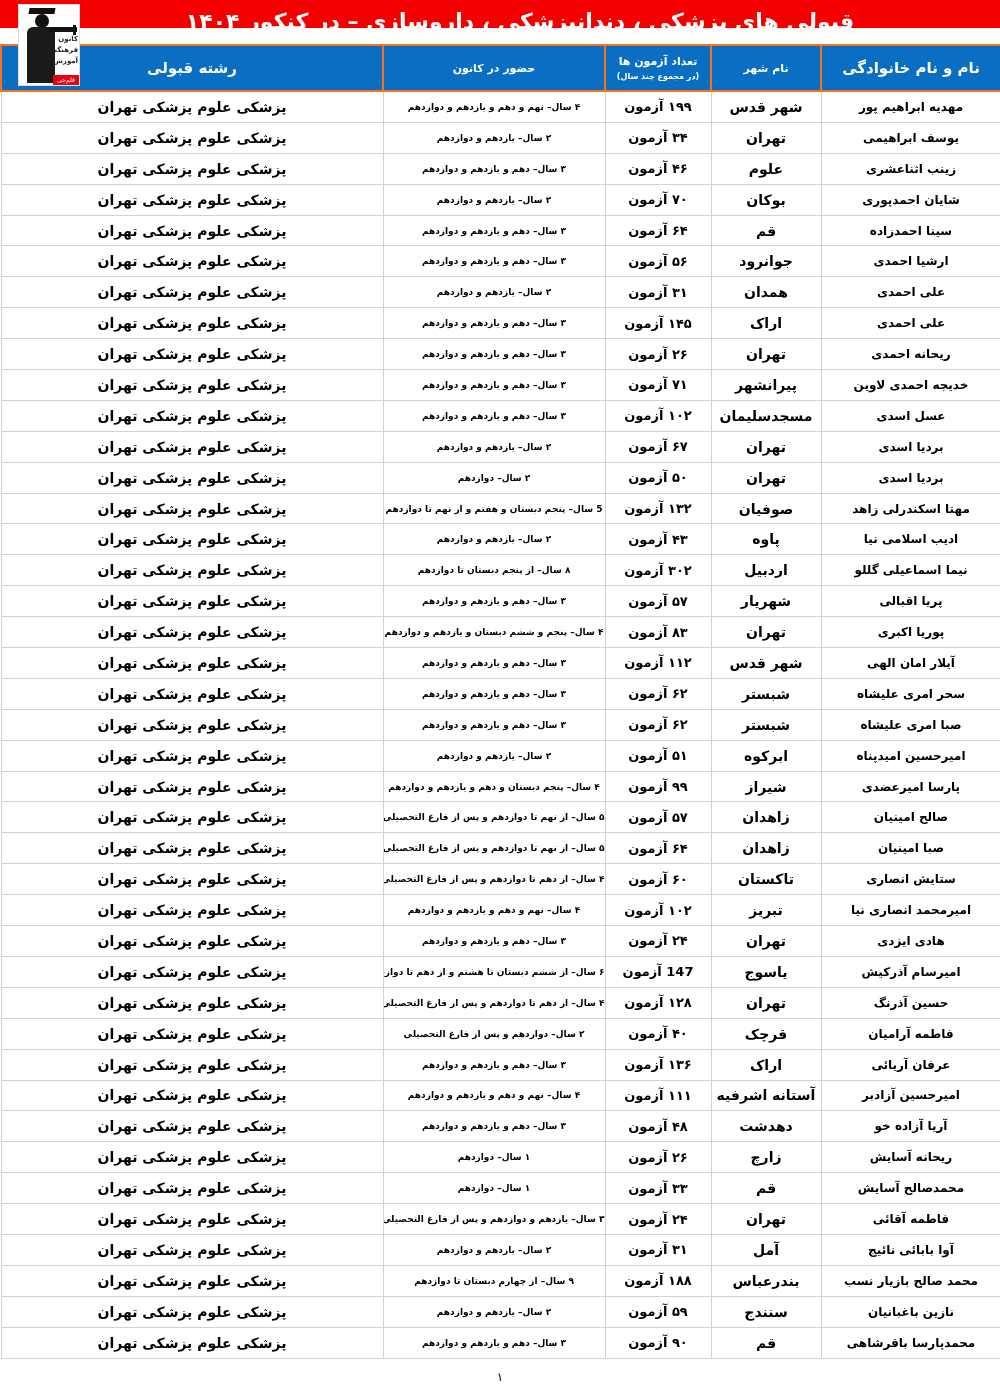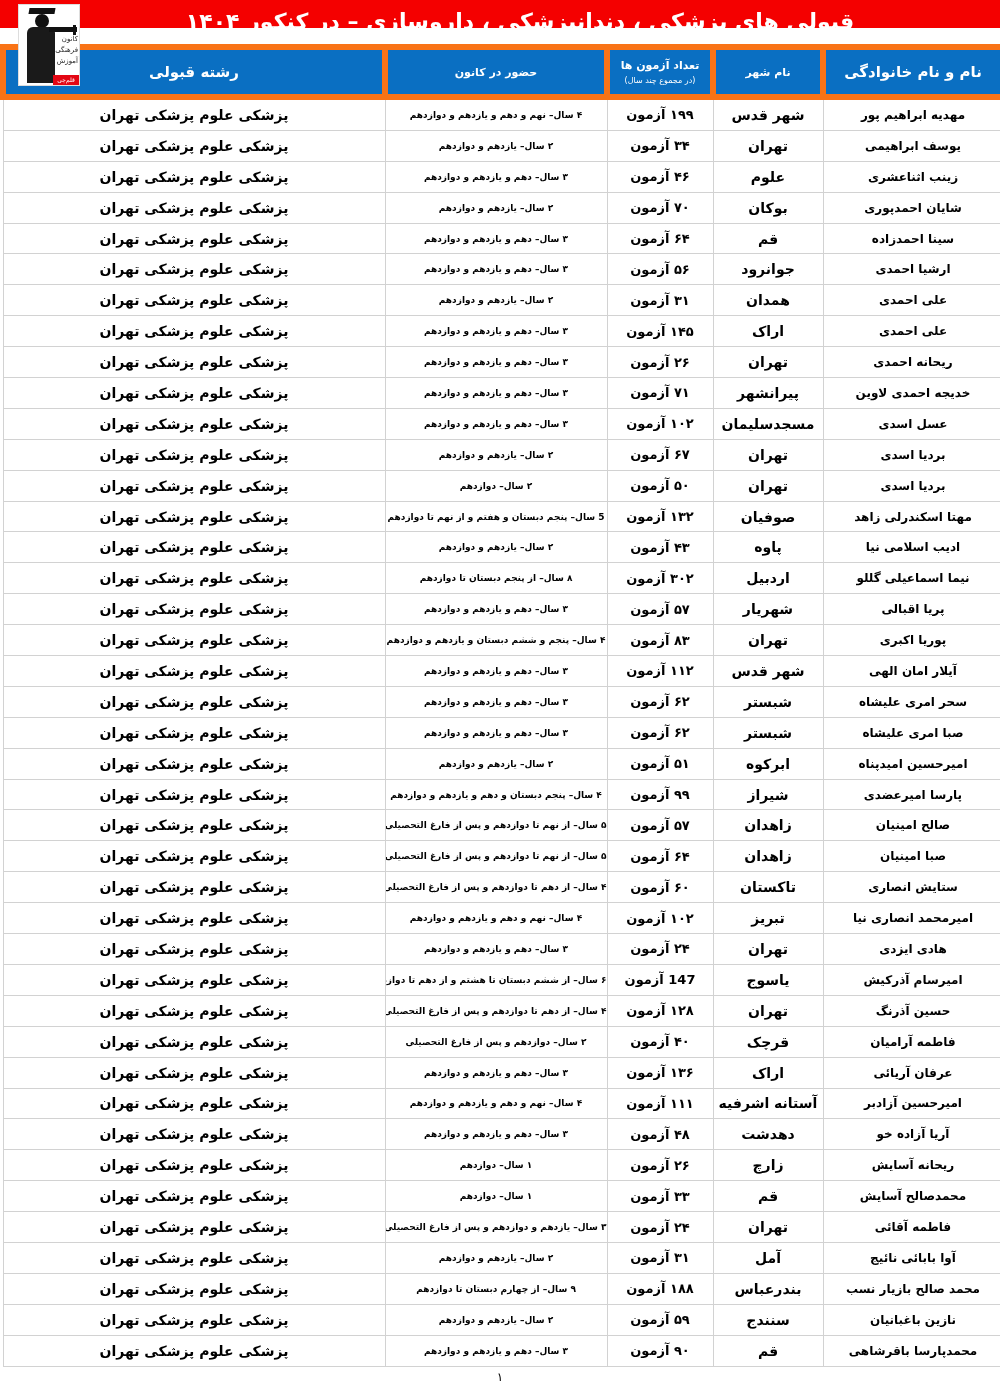--- a/index.html
+++ b/index.html
@@ -8,27 +8,27 @@
   .title-bar { position:absolute; left:0; top:0; width:1000px; height:28px; background:#f40000;
                color:#ffffff; font-weight:bold; font-size:22px; text-align:center; line-height:44px; }
   .title-bar span { display:inline-block; margin-left:40px; }
   .logo { position:absolute; left:18px; top:4px; width:60px; height:80px; background:#ffffff; z-index:5;
           border:1px solid #ddd; overflow:hidden; }
   .logo .cap { position:absolute; left:10px; top:3px; width:26px; height:6px; background:#111; transform:skew(-10deg); }
   .logo .head { position:absolute; left:16px; top:9px; width:14px; height:14px; background:#111; border-radius:50%; }
   .logo .gown { position:absolute; left:8px; top:22px; width:28px; height:56px; background:#1a1a1a; border-radius:6px 6px 0 0; }
   .logo .arm { position:absolute; left:30px; top:22px; width:28px; height:5px; background:#111; }
   .logo .pole { position:absolute; left:54px; top:20px; width:3px; height:10px; background:#111; }
-  .logo .txt { position:absolute; right:1px; font-size:7px; color:#222; line-height:9px; direction:rtl; font-weight:normal; }
+  .logo .txt { position:absolute; right:1px; font-size:7px; color:#222; line-height:9px; direction:rtl; font-weight:bold; }
   .logo .red { position:absolute; right:0; bottom:0; width:26px; height:10px; background:#e30613; color:#fff; font-size:6px; line-height:10px; text-align:center; }
   table { position:absolute; left:0; top:44px; width:1000px; border-collapse:collapse; table-layout:fixed; }
-  th { background:#0a6fc2; color:#ffffff; font-weight:bold; height:44px; border:6px solid #f97316; padding:0; text-align:center; }
+  th { background:#0a6fc2; color:#ffffff; font-weight:bold; height:44px; border:2px solid #f97316; padding:0; text-align:center; }
   th.big { font-size:15px; }
   th.small { font-size:11px; }
-  th .sub { display:block; font-size:8px; margin-top:4px; font-weight:normal; }
+  th .sub { display:block; font-size:8px; margin-top:4px; font-weight:bold; }
   td { height:29.9px; border:1.5px solid #d2d2d2; text-align:center; padding:0; font-weight:bold; color:#000; white-space:nowrap; overflow:hidden; }
   td.name { font-size:12px;margin-top:39px; }
   td.city { font-size:14px; }
   td.count { font-size:13px; }
   td.presence { font-size:9px; }
   td.field { font-size:14px; }
   .page-num { position:absolute; left:0; width:1000px; top:1370px; text-align:center; font-size:12px; color:#000; }
 </style>
 </head>
 <body>

